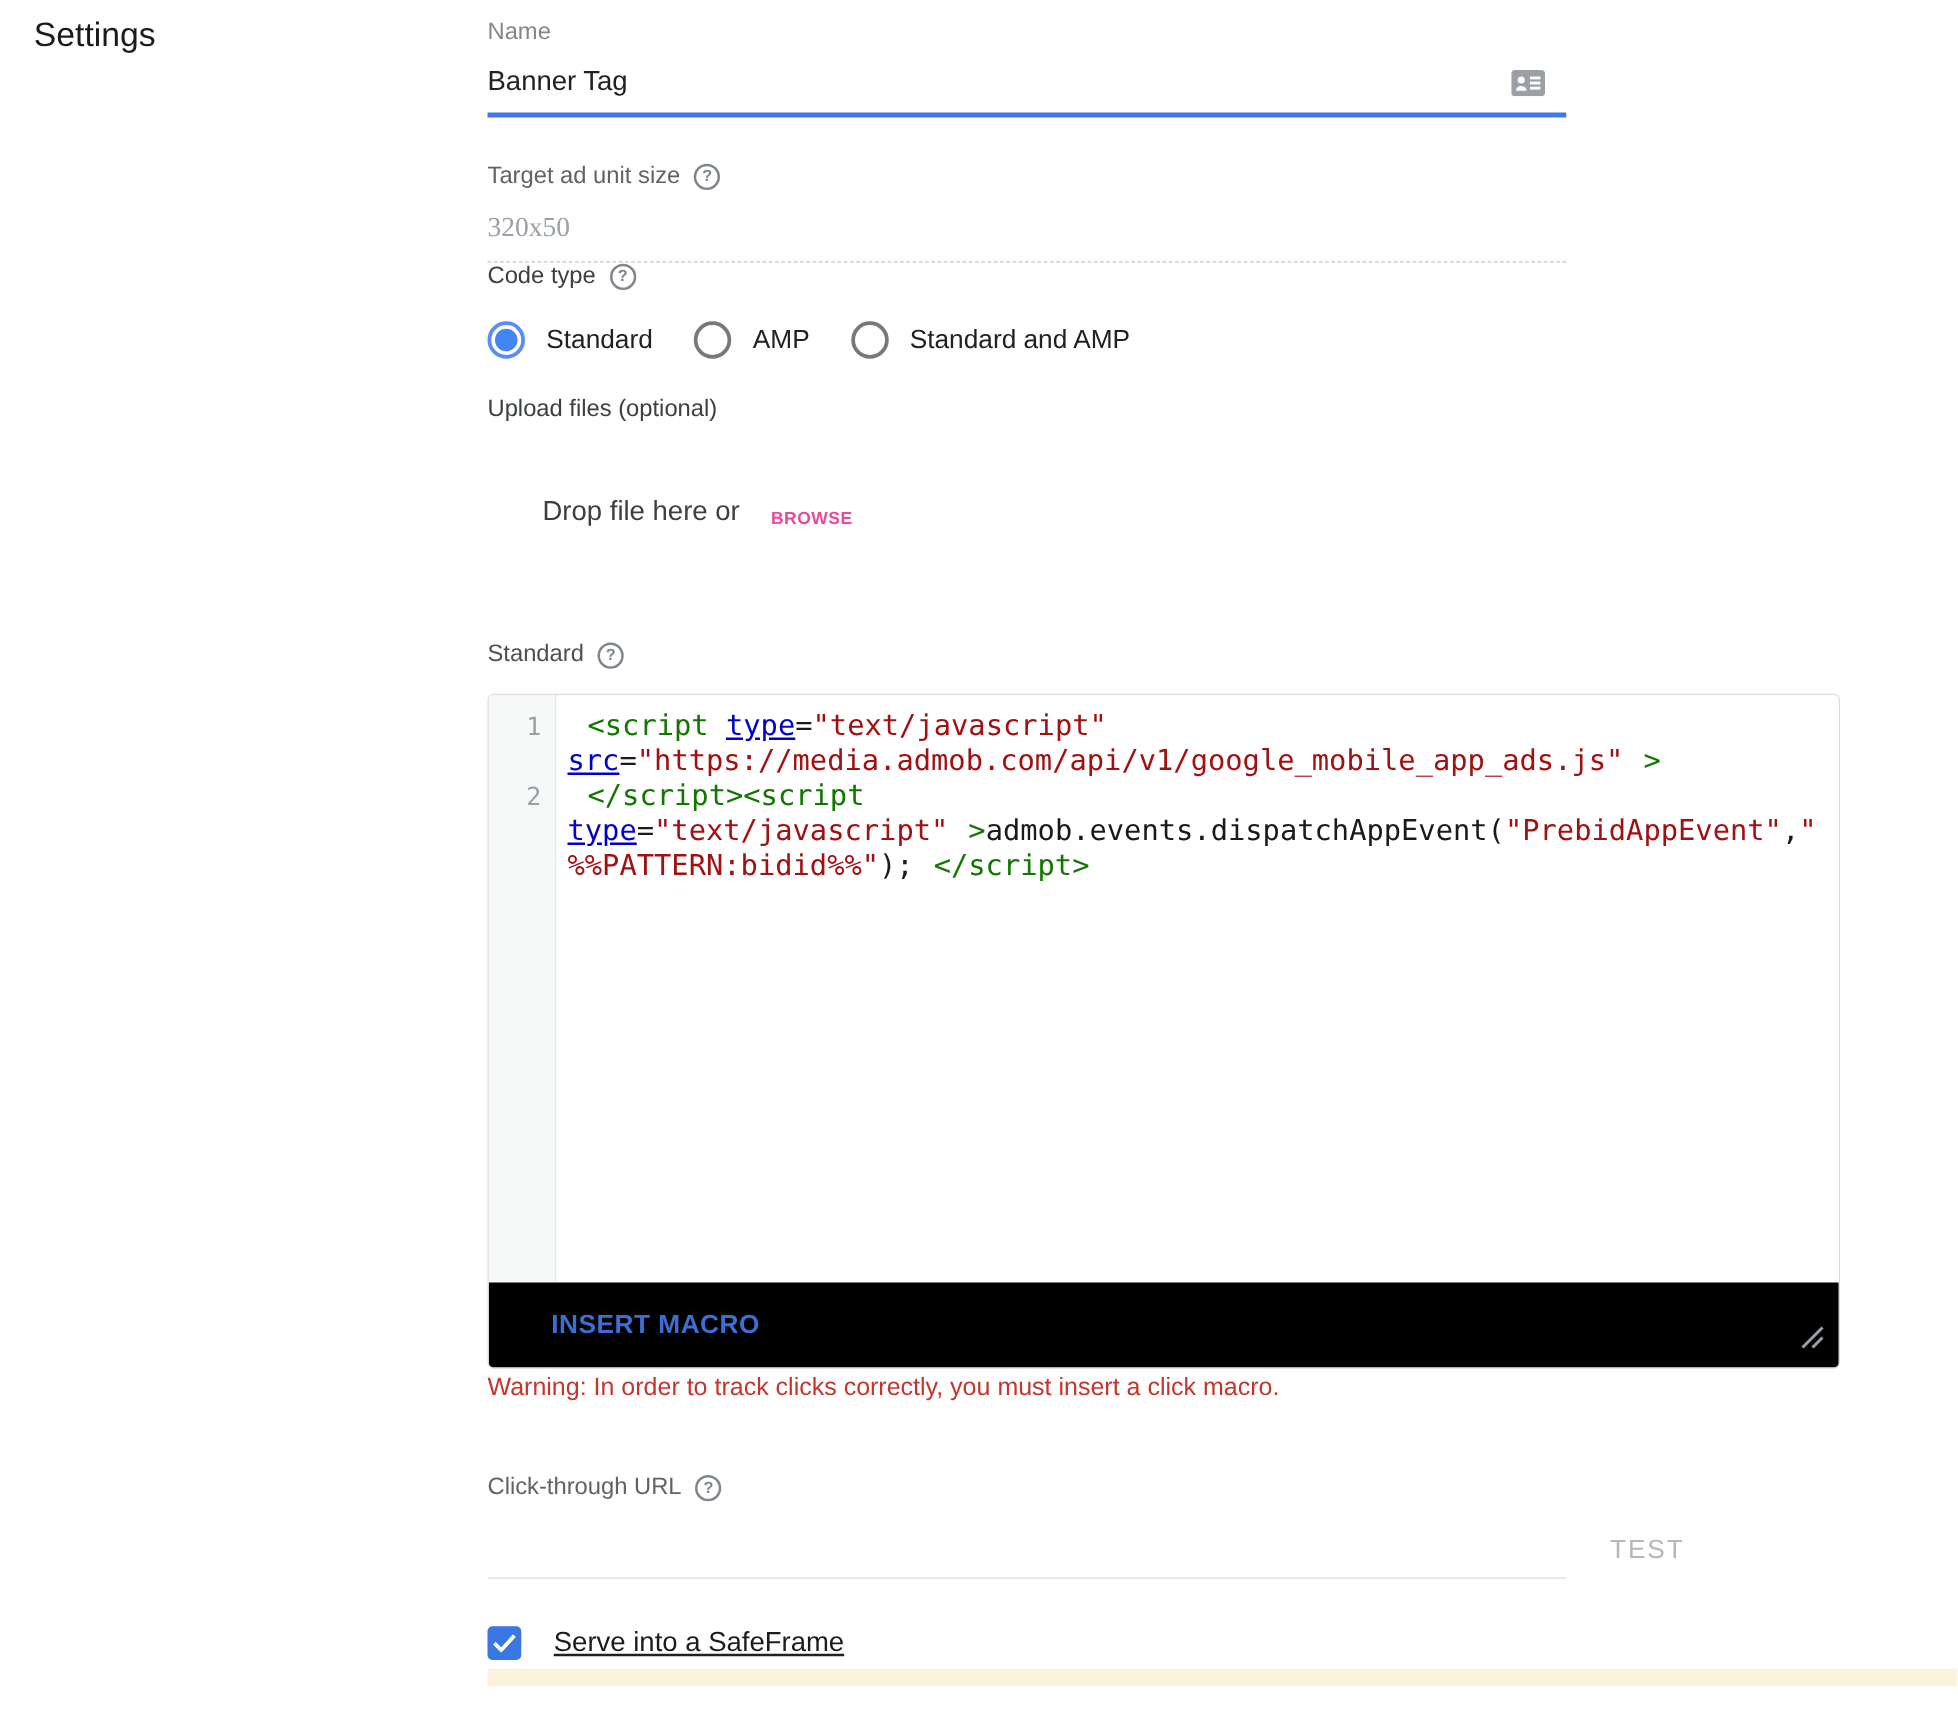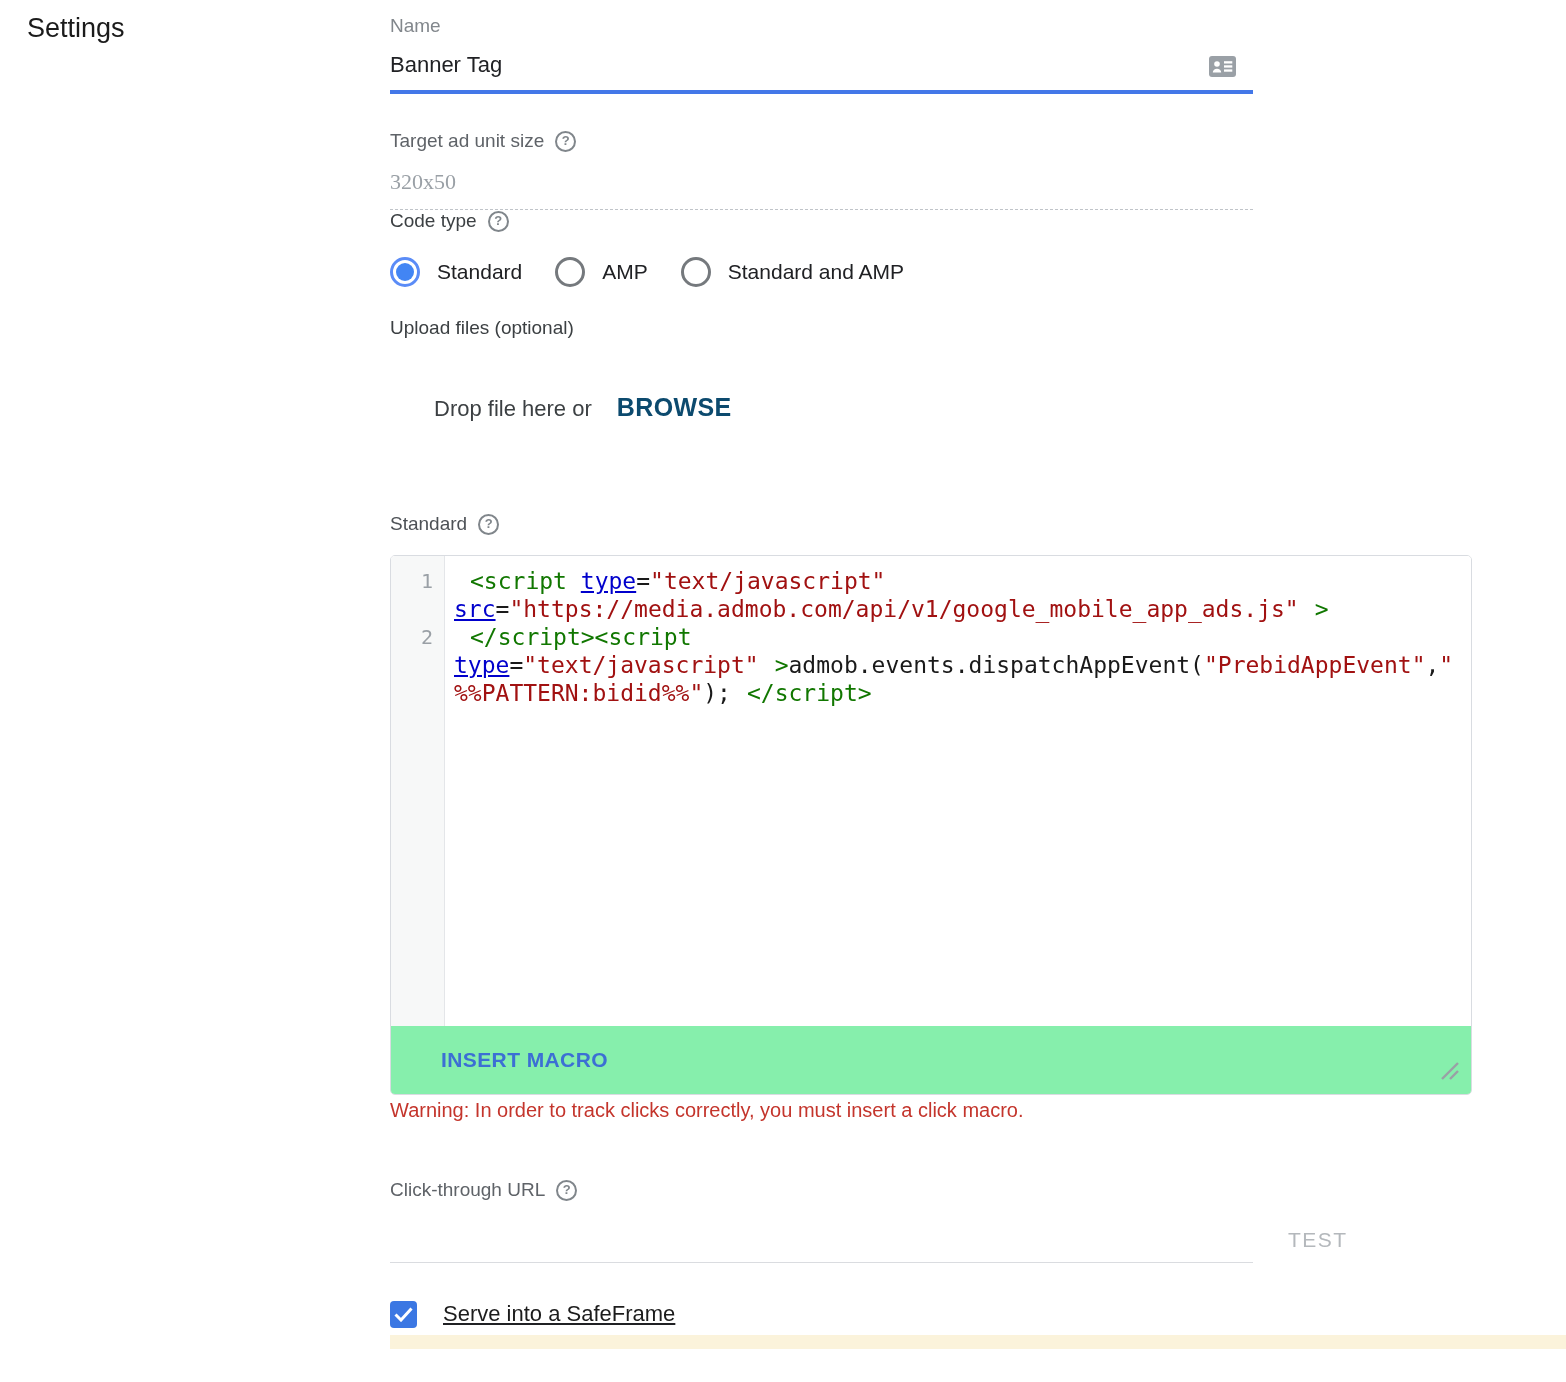--- a/index.html
+++ b/index.html
@@ -36,37 +36,37 @@
   .radio-opt { display:flex; align-items:center; gap:17px; cursor:pointer; }
   .radio { width:30px; height:30px; border-radius:50%; border:3px solid #75797d; position:relative; flex:0 0 30px; }
   .radio.selected { border-color:#5b8cf7; }
   .radio.selected::after { content:""; position:absolute; inset:3px; border-radius:50%; background:#4285f4; }
   .radio-label { font-size:21px; color:#202124; }
 
   
   .label-row-4 { margin-top:30px; }
   .drop-row { margin-top:55px; padding-left:44px; height:28px; display:flex; align-items:flex-end; }
   .drop-text { font-size:22px; color:#3c4043; }
-  .browse-btn { font-size:25px; font-weight:700; color:#0c4a6e; margin-left:25px; letter-spacing:.4px; cursor:pointer; }
+  .browse-btn { font-size:14px; font-weight:700; color:#ec4899; margin-left:25px; letter-spacing:.4px; cursor:pointer; }
 
   
   .label-row-5 { margin-top:91px; color:#4d5156; }
   .code-box { margin-top:20px; width:1082px; border:1px solid #d9dce1; border-radius:5px; overflow:hidden; }
   .code-area { position:relative; height:470px; background:#fff; padding-top:11px; overflow:hidden;
                font-family:"DejaVu Sans Mono", monospace; font-size:23px; line-height:28px; cursor:text; }
   .gutter-rail { position:absolute; left:0; top:0; bottom:0; width:54px; background:#f7f8f8; border-right:1px solid #e4e6e9; }
   .code-line { position:relative; display:flex; }
   .line-number { flex:0 0 54px; text-align:right; padding-right:12px; color:#9aa0a6; font-size:20px; line-height:29px; user-select:none; }
   .code-text { flex:1; min-width:0; padding:0 6px 0 9px; white-space:pre-wrap; overflow-wrap:break-word; color:#111; }
   .tok-tag  { color:#117700;margin-left:16px; }
   .tok-attr { color:#0000cc; text-decoration:underline; }
   .tok-str  { color:#a11111; }
   .tok-plain{ color:#1a1a1a; }
 
-  .code-footer { position:relative; height:68px; background:#86efac; display:flex; align-items:center; padding-left:50px; }
+  .code-footer { position:relative; height:68px; background:#000000; display:flex; align-items:center; padding-left:50px; }
   .insert-macro { font-size:21px; font-weight:700; color:#3c6fd4; letter-spacing:.4px; background:none; border:none; cursor:pointer;
                   font-family:"Liberation Sans", sans-serif; }
   .resize-handle { position:absolute; right:11px; bottom:9px; cursor:nwse-resize; }
 
   .warning-text { margin-top:3px; font-size:20px; line-height:24px; color:#c4352c; }
 
   
   .label-row-6 { margin-top:57px; }
   .ct-row { position:relative; width:863px; height:62px; border-bottom:1px solid #dadce0; }
   .ct-input { position:absolute; left:0; bottom:6px; width:100%; border:none; outline:none; background:transparent;

